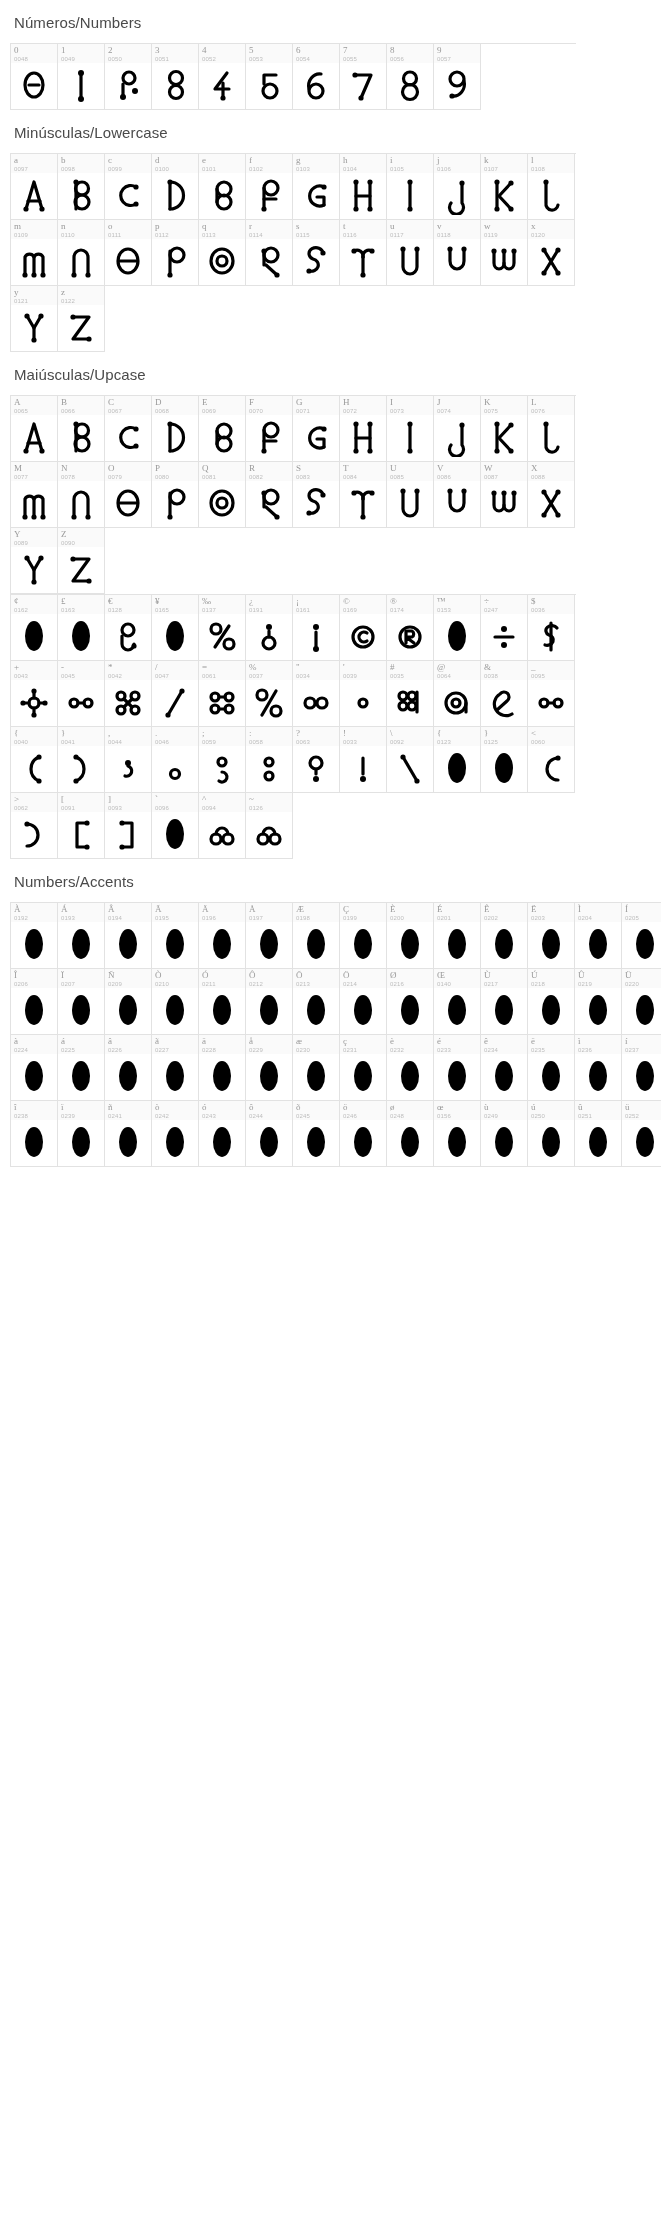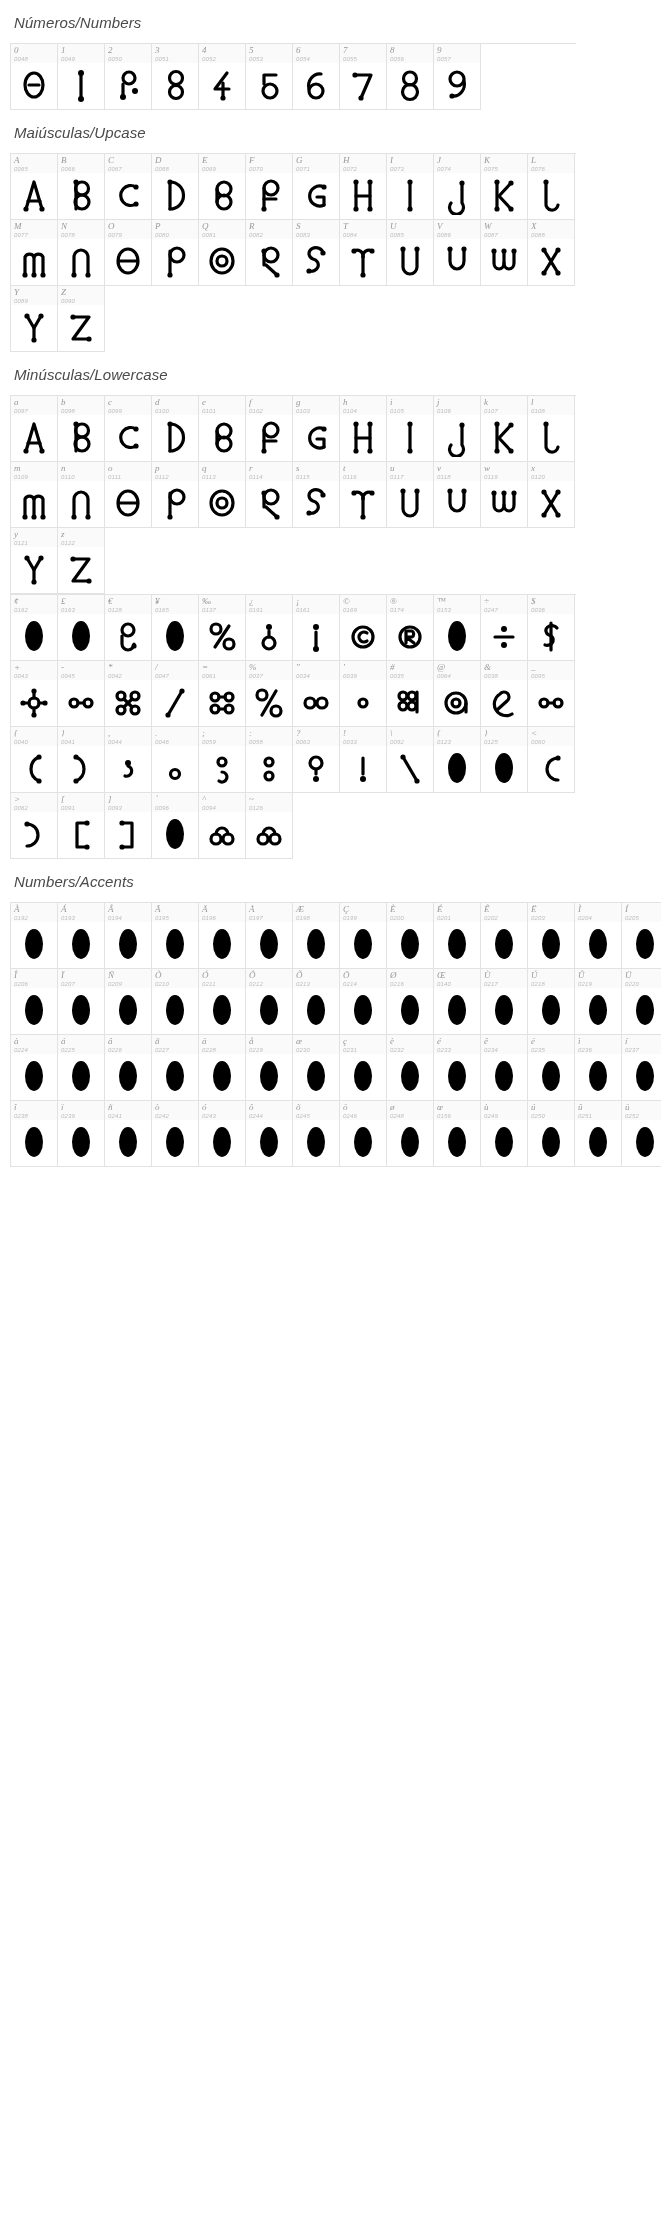--- a/index.html
+++ b/index.html
@@ -13,21 +13,20 @@
     color: #333333;
     -webkit-font-smoothing: antialiased;
   }
   .page {
     width: 661px;
     box-sizing: border-box;
     padding: 0 0 20px 0;
   }
   .section {
     margin: 0 0 0 0;
-    font-style: italic;
   }
   .section-title {
     font-size: 15px;
     color: #4a4a4a;
     font-weight: normal;
     margin: 0;
     padding: 14px 0 12px 14px;
     letter-spacing: 0.1px;
   }
   .grid {
@@ -223,734 +222,734 @@
               <svg width="34" height="40" viewBox="0 0 34 40">
                 <ellipse cx="17" cy="14" rx="7" ry="7" style="fill:none;stroke:#000;stroke-width:3.2;stroke-linecap:round;stroke-linejoin:round"></ellipse>
                 <path d="M24 16 A11 12 0 0 1 12 31" style="fill:none;stroke:#000;stroke-width:3.2;stroke-linecap:round;stroke-linejoin:round"></path>
                 <circle cx="12" cy="31" r="2.6" style="fill:#000;stroke:none"></circle>
               </svg>
             </div>
           </div>
         </div>
       </div>
       <div class="section">
-        <h2 class="section-title">Maiúsculas/Upcase</h2>
+        <h2 class="section-title">Minúsculas/Lowercase</h2>
         <div class="grid" style="width: 565px;">
           <div class="cell">
             <div class="hdr">
-              <span class="ch">A</span>
-              <span class="code">0065</span>
+              <span class="ch">a</span>
+              <span class="code">0097</span>
             </div>
             <div class="glyph">
               <svg width="34" height="40" viewBox="0 0 34 40">
                 <path d="M9 34 L17 7 L25 34" style="fill:none;stroke:#000;stroke-width:3.2;stroke-linecap:round;stroke-linejoin:round"></path>
                 <path d="M11 26 L23 26" style="fill:none;stroke:#000;stroke-width:3.2;stroke-linecap:round;stroke-linejoin:round"></path>
                 <circle cx="9" cy="34" r="2.6" style="fill:#000;stroke:none"></circle>
                 <circle cx="25" cy="34" r="2.6" style="fill:#000;stroke:none"></circle>
               </svg>
             </div>
           </div>
           <div class="cell">
             <div class="hdr">
-              <span class="ch">B</span>
-              <span class="code">0066</span>
+              <span class="ch">b</span>
+              <span class="code">0098</span>
             </div>
             <div class="glyph">
               <svg width="34" height="40" viewBox="0 0 34 40">
                 <path d="M12 7 L12 34" style="fill:none;stroke:#000;stroke-width:3.2;stroke-linecap:round;stroke-linejoin:round"></path>
                 <ellipse cx="18" cy="13.5" rx="6.5" ry="6.5" style="fill:none;stroke:#000;stroke-width:3.2;stroke-linecap:round;stroke-linejoin:round"></ellipse>
                 <ellipse cx="18" cy="27" rx="7" ry="7" style="fill:none;stroke:#000;stroke-width:3.2;stroke-linecap:round;stroke-linejoin:round"></ellipse>
                 <circle cx="12" cy="7" r="2.6" style="fill:#000;stroke:none"></circle>
               </svg>
             </div>
           </div>
           <div class="cell">
             <div class="hdr">
-              <span class="ch">C</span>
-              <span class="code">0067</span>
+              <span class="ch">c</span>
+              <span class="code">0099</span>
             </div>
             <div class="glyph">
               <svg width="34" height="40" viewBox="0 0 34 40">
                 <path d="M25 12 A10 10 0 1 0 25 29" style="fill:none;stroke:#000;stroke-width:3.2;stroke-linecap:round;stroke-linejoin:round"></path>
                 <circle cx="25" cy="12" r="2.6" style="fill:#000;stroke:none"></circle>
                 <circle cx="25" cy="29" r="2.6" style="fill:#000;stroke:none"></circle>
               </svg>
             </div>
           </div>
           <div class="cell">
             <div class="hdr">
-              <span class="ch">D</span>
-              <span class="code">0068</span>
+              <span class="ch">d</span>
+              <span class="code">0100</span>
             </div>
             <div class="glyph">
               <svg width="34" height="40" viewBox="0 0 34 40">
                 <path d="M12 7 L12 34" style="fill:none;stroke:#000;stroke-width:3.2;stroke-linecap:round;stroke-linejoin:round"></path>
                 <path d="M12 7 A13 13 0 0 1 12 34" style="fill:none;stroke:#000;stroke-width:3.2;stroke-linecap:round;stroke-linejoin:round"></path>
                 <circle cx="12" cy="7" r="2.6" style="fill:#000;stroke:none"></circle>
               </svg>
             </div>
           </div>
           <div class="cell">
             <div class="hdr">
-              <span class="ch">E</span>
-              <span class="code">0069</span>
+              <span class="ch">e</span>
+              <span class="code">0101</span>
             </div>
             <div class="glyph">
               <svg width="34" height="40" viewBox="0 0 34 40">
                 <ellipse cx="19" cy="14" rx="7" ry="7" style="fill:none;stroke:#000;stroke-width:3.2;stroke-linecap:round;stroke-linejoin:round"></ellipse>
                 <ellipse cx="19" cy="27" rx="7" ry="7" style="fill:none;stroke:#000;stroke-width:3.2;stroke-linecap:round;stroke-linejoin:round"></ellipse>
                 <path d="M12 14 L12 27" style="fill:none;stroke:#000;stroke-width:3.2;stroke-linecap:round;stroke-linejoin:round"></path>
               </svg>
             </div>
           </div>
           <div class="cell">
             <div class="hdr">
-              <span class="ch">F</span>
-              <span class="code">0070</span>
+              <span class="ch">f</span>
+              <span class="code">0102</span>
             </div>
             <div class="glyph">
               <svg width="34" height="40" viewBox="0 0 34 40">
                 <ellipse cx="19" cy="13" rx="7" ry="7" style="fill:none;stroke:#000;stroke-width:3.2;stroke-linecap:round;stroke-linejoin:round"></ellipse>
                 <path d="M12 13 L12 34" style="fill:none;stroke:#000;stroke-width:3.2;stroke-linecap:round;stroke-linejoin:round"></path>
                 <circle cx="12" cy="34" r="2.6" style="fill:#000;stroke:none"></circle>
                 <path d="M12 24 L24 24" style="fill:none;stroke:#000;stroke-width:3.2;stroke-linecap:round;stroke-linejoin:round"></path>
               </svg>
             </div>
           </div>
           <div class="cell">
             <div class="hdr">
-              <span class="ch">G</span>
-              <span class="code">0071</span>
+              <span class="ch">g</span>
+              <span class="code">0103</span>
             </div>
             <div class="glyph">
               <svg width="34" height="40" viewBox="0 0 34 40">
                 <path d="M25 12 A10 10 0 1 0 25 30" style="fill:none;stroke:#000;stroke-width:3.2;stroke-linecap:round;stroke-linejoin:round"></path>
                 <path d="M25 30 L25 22 L18 22" style="fill:none;stroke:#000;stroke-width:3.2;stroke-linecap:round;stroke-linejoin:round"></path>
                 <circle cx="25" cy="12" r="2.6" style="fill:#000;stroke:none"></circle>
               </svg>
             </div>
           </div>
           <div class="cell">
             <div class="hdr">
-              <span class="ch">H</span>
-              <span class="code">0072</span>
+              <span class="ch">h</span>
+              <span class="code">0104</span>
             </div>
             <div class="glyph">
               <svg width="34" height="40" viewBox="0 0 34 40">
                 <path d="M10 7 L10 34" style="fill:none;stroke:#000;stroke-width:3.2;stroke-linecap:round;stroke-linejoin:round"></path>
                 <path d="M24 7 L24 34" style="fill:none;stroke:#000;stroke-width:3.2;stroke-linecap:round;stroke-linejoin:round"></path>
                 <path d="M10 21 L24 21" style="fill:none;stroke:#000;stroke-width:3.2;stroke-linecap:round;stroke-linejoin:round"></path>
                 <circle cx="10" cy="7" r="2.6" style="fill:#000;stroke:none"></circle>
                 <circle cx="24" cy="7" r="2.6" style="fill:#000;stroke:none"></circle>
                 <circle cx="10" cy="34" r="2.6" style="fill:#000;stroke:none"></circle>
                 <circle cx="24" cy="34" r="2.6" style="fill:#000;stroke:none"></circle>
               </svg>
             </div>
           </div>
           <div class="cell">
             <div class="hdr">
-              <span class="ch">I</span>
-              <span class="code">0073</span>
+              <span class="ch">i</span>
+              <span class="code">0105</span>
             </div>
             <div class="glyph">
               <svg width="34" height="40" viewBox="0 0 34 40">
                 <path d="M17 9 L17 34" style="fill:none;stroke:#000;stroke-width:3.2;stroke-linecap:round;stroke-linejoin:round"></path>
                 <circle cx="17" cy="7" r="2.6" style="fill:#000;stroke:none"></circle>
                 <circle cx="17" cy="34" r="2.6" style="fill:#000;stroke:none"></circle>
               </svg>
             </div>
           </div>
           <div class="cell">
             <div class="hdr">
-              <span class="ch">J</span>
-              <span class="code">0074</span>
+              <span class="ch">j</span>
+              <span class="code">0106</span>
             </div>
             <div class="glyph">
               <svg width="34" height="40" viewBox="0 0 34 40">
                 <path d="M22 8 L22 28 A7 7 0 1 1 11 28" style="fill:none;stroke:#000;stroke-width:3.2;stroke-linecap:round;stroke-linejoin:round"></path>
                 <circle cx="22" cy="8" r="2.6" style="fill:#000;stroke:none"></circle>
               </svg>
             </div>
           </div>
           <div class="cell">
             <div class="hdr">
-              <span class="ch">K</span>
-              <span class="code">0075</span>
+              <span class="ch">k</span>
+              <span class="code">0107</span>
             </div>
             <div class="glyph">
               <svg width="34" height="40" viewBox="0 0 34 40">
                 <path d="M10 7 L10 34" style="fill:none;stroke:#000;stroke-width:3.2;stroke-linecap:round;stroke-linejoin:round"></path>
                 <path d="M24 8 L12 21 L24 34" style="fill:none;stroke:#000;stroke-width:3.2;stroke-linecap:round;stroke-linejoin:round"></path>
                 <circle cx="10" cy="7" r="2.6" style="fill:#000;stroke:none"></circle>
                 <circle cx="10" cy="34" r="2.6" style="fill:#000;stroke:none"></circle>
                 <circle cx="24" cy="8" r="2.6" style="fill:#000;stroke:none"></circle>
                 <circle cx="24" cy="34" r="2.6" style="fill:#000;stroke:none"></circle>
               </svg>
             </div>
           </div>
           <div class="cell">
             <div class="hdr">
-              <span class="ch">L</span>
-              <span class="code">0076</span>
+              <span class="ch">l</span>
+              <span class="code">0108</span>
             </div>
             <div class="glyph">
               <svg width="34" height="40" viewBox="0 0 34 40">
                 <path d="M12 7 L12 28 A6 6 0 0 0 24 30" style="fill:none;stroke:#000;stroke-width:3.2;stroke-linecap:round;stroke-linejoin:round"></path>
                 <circle cx="12" cy="7" r="2.6" style="fill:#000;stroke:none"></circle>
               </svg>
             </div>
           </div>
           <div class="cell">
             <div class="hdr">
-              <span class="ch">M</span>
-              <span class="code">0077</span>
+              <span class="ch">m</span>
+              <span class="code">0109</span>
             </div>
             <div class="glyph">
               <svg width="34" height="40" viewBox="0 0 34 40">
                 <path d="M8 34 L8 16 A5 5 0 0 1 17 16 L17 34" style="fill:none;stroke:#000;stroke-width:3.2;stroke-linecap:round;stroke-linejoin:round"></path>
                 <path d="M17 16 A5 5 0 0 1 26 16 L26 34" style="fill:none;stroke:#000;stroke-width:3.2;stroke-linecap:round;stroke-linejoin:round"></path>
                 <circle cx="8" cy="34" r="2.6" style="fill:#000;stroke:none"></circle>
                 <circle cx="17" cy="34" r="2.6" style="fill:#000;stroke:none"></circle>
                 <circle cx="26" cy="34" r="2.6" style="fill:#000;stroke:none"></circle>
               </svg>
             </div>
           </div>
           <div class="cell">
             <div class="hdr">
-              <span class="ch">N</span>
-              <span class="code">0078</span>
+              <span class="ch">n</span>
+              <span class="code">0110</span>
             </div>
             <div class="glyph">
               <svg width="34" height="40" viewBox="0 0 34 40">
                 <path d="M10 34 L10 16 A7 7 0 0 1 24 16 L24 34" style="fill:none;stroke:#000;stroke-width:3.2;stroke-linecap:round;stroke-linejoin:round"></path>
                 <circle cx="10" cy="34" r="2.6" style="fill:#000;stroke:none"></circle>
                 <circle cx="24" cy="34" r="2.6" style="fill:#000;stroke:none"></circle>
               </svg>
             </div>
           </div>
           <div class="cell">
             <div class="hdr">
-              <span class="ch">O</span>
-              <span class="code">0079</span>
+              <span class="ch">o</span>
+              <span class="code">0111</span>
             </div>
             <div class="glyph">
               <svg width="34" height="40" viewBox="0 0 34 40">
                 <ellipse cx="17" cy="20" rx="10" ry="12" style="fill:none;stroke:#000;stroke-width:3.2;stroke-linecap:round;stroke-linejoin:round"></ellipse>
                 <path d="M8 20 L26 20" style="fill:none;stroke:#000;stroke-width:3.2;stroke-linecap:round;stroke-linejoin:round"></path>
               </svg>
             </div>
           </div>
           <div class="cell">
             <div class="hdr">
-              <span class="ch">P</span>
-              <span class="code">0080</span>
+              <span class="ch">p</span>
+              <span class="code">0112</span>
             </div>
             <div class="glyph">
               <svg width="34" height="40" viewBox="0 0 34 40">
                 <path d="M12 10 L12 34" style="fill:none;stroke:#000;stroke-width:3.2;stroke-linecap:round;stroke-linejoin:round"></path>
                 <ellipse cx="19" cy="14" rx="7" ry="7" style="fill:none;stroke:#000;stroke-width:3.2;stroke-linecap:round;stroke-linejoin:round"></ellipse>
                 <circle cx="12" cy="34" r="2.6" style="fill:#000;stroke:none"></circle>
               </svg>
             </div>
           </div>
           <div class="cell">
             <div class="hdr">
-              <span class="ch">Q</span>
-              <span class="code">0081</span>
+              <span class="ch">q</span>
+              <span class="code">0113</span>
             </div>
             <div class="glyph">
               <svg width="34" height="40" viewBox="0 0 34 40">
                 <ellipse cx="17" cy="20" rx="11" ry="12" style="fill:none;stroke:#000;stroke-width:3.2;stroke-linecap:round;stroke-linejoin:round"></ellipse>
                 <ellipse cx="17" cy="20" rx="5" ry="5" style="fill:none;stroke:#000;stroke-width:3.2;stroke-linecap:round;stroke-linejoin:round"></ellipse>
               </svg>
             </div>
           </div>
           <div class="cell">
             <div class="hdr">
-              <span class="ch">R</span>
-              <span class="code">0082</span>
+              <span class="ch">r</span>
+              <span class="code">0114</span>
             </div>
             <div class="glyph">
               <svg width="34" height="40" viewBox="0 0 34 40">
                 <ellipse cx="19" cy="14" rx="7" ry="7" style="fill:none;stroke:#000;stroke-width:3.2;stroke-linecap:round;stroke-linejoin:round"></ellipse>
                 <path d="M12 10 L12 24" style="fill:none;stroke:#000;stroke-width:3.2;stroke-linecap:round;stroke-linejoin:round"></path>
                 <path d="M14 24 L25 34" style="fill:none;stroke:#000;stroke-width:3.2;stroke-linecap:round;stroke-linejoin:round"></path>
                 <circle cx="25" cy="34" r="2.6" style="fill:#000;stroke:none"></circle>
                 <circle cx="12" cy="10" r="2.6" style="fill:#000;stroke:none"></circle>
               </svg>
             </div>
           </div>
           <div class="cell">
             <div class="hdr">
-              <span class="ch">S</span>
-              <span class="code">0083</span>
+              <span class="ch">s</span>
+              <span class="code">0115</span>
             </div>
             <div class="glyph">
               <svg width="34" height="40" viewBox="0 0 34 40">
                 <path d="M24 12 A7 6 0 1 0 14 18 A7 6 0 1 1 10 30" style="fill:none;stroke:#000;stroke-width:3.2;stroke-linecap:round;stroke-linejoin:round"></path>
                 <circle cx="24" cy="12" r="2.6" style="fill:#000;stroke:none"></circle>
                 <circle cx="10" cy="30" r="2.6" style="fill:#000;stroke:none"></circle>
               </svg>
             </div>
           </div>
           <div class="cell">
             <div class="hdr">
-              <span class="ch">T</span>
-              <span class="code">0084</span>
+              <span class="ch">t</span>
+              <span class="code">0116</span>
             </div>
             <div class="glyph">
               <svg width="34" height="40" viewBox="0 0 34 40">
                 <path d="M17 34 L17 16" style="fill:none;stroke:#000;stroke-width:3.2;stroke-linecap:round;stroke-linejoin:round"></path>
                 <path d="M17 16 A6 6 0 0 0 8 10" style="fill:none;stroke:#000;stroke-width:3.2;stroke-linecap:round;stroke-linejoin:round"></path>
                 <path d="M17 16 A6 6 0 0 1 26 10" style="fill:none;stroke:#000;stroke-width:3.2;stroke-linecap:round;stroke-linejoin:round"></path>
                 <circle cx="17" cy="34" r="2.6" style="fill:#000;stroke:none"></circle>
                 <circle cx="8" cy="10" r="2.6" style="fill:#000;stroke:none"></circle>
                 <circle cx="26" cy="10" r="2.6" style="fill:#000;stroke:none"></circle>
               </svg>
             </div>
           </div>
           <div class="cell">
             <div class="hdr">
-              <span class="ch">U</span>
-              <span class="code">0085</span>
+              <span class="ch">u</span>
+              <span class="code">0117</span>
             </div>
             <div class="glyph">
               <svg width="34" height="40" viewBox="0 0 34 40">
                 <path d="M10 8 L10 26 A7 7 0 0 0 24 26 L24 8" style="fill:none;stroke:#000;stroke-width:3.2;stroke-linecap:round;stroke-linejoin:round"></path>
                 <circle cx="10" cy="8" r="2.6" style="fill:#000;stroke:none"></circle>
                 <circle cx="24" cy="8" r="2.6" style="fill:#000;stroke:none"></circle>
               </svg>
             </div>
           </div>
           <div class="cell">
             <div class="hdr">
-              <span class="ch">V</span>
-              <span class="code">0086</span>
+              <span class="ch">v</span>
+              <span class="code">0118</span>
             </div>
             <div class="glyph">
               <svg width="34" height="40" viewBox="0 0 34 40">
                 <path d="M10 8 L10 20 A7 8 0 0 0 24 20 L24 8" style="fill:none;stroke:#000;stroke-width:3.2;stroke-linecap:round;stroke-linejoin:round"></path>
                 <circle cx="10" cy="8" r="2.6" style="fill:#000;stroke:none"></circle>
                 <circle cx="24" cy="8" r="2.6" style="fill:#000;stroke:none"></circle>
               </svg>
             </div>
           </div>
           <div class="cell">
             <div class="hdr">
-              <span class="ch">W</span>
-              <span class="code">0087</span>
+              <span class="ch">w</span>
+              <span class="code">0119</span>
             </div>
             <div class="glyph">
               <svg width="34" height="40" viewBox="0 0 34 40">
                 <path d="M7 10 L7 22 A5 6 0 0 0 17 22 L17 10" style="fill:none;stroke:#000;stroke-width:3.2;stroke-linecap:round;stroke-linejoin:round"></path>
                 <path d="M17 22 A5 6 0 0 0 27 22 L27 10" style="fill:none;stroke:#000;stroke-width:3.2;stroke-linecap:round;stroke-linejoin:round"></path>
                 <circle cx="7" cy="10" r="2.6" style="fill:#000;stroke:none"></circle>
                 <circle cx="17" cy="10" r="2.6" style="fill:#000;stroke:none"></circle>
                 <circle cx="27" cy="10" r="2.6" style="fill:#000;stroke:none"></circle>
               </svg>
             </div>
           </div>
           <div class="cell">
             <div class="hdr">
-              <span class="ch">X</span>
-              <span class="code">0088</span>
+              <span class="ch">x</span>
+              <span class="code">0120</span>
             </div>
             <div class="glyph">
               <svg width="34" height="40" viewBox="0 0 34 40">
                 <path d="M10 9 L24 32" style="fill:none;stroke:#000;stroke-width:3.2;stroke-linecap:round;stroke-linejoin:round"></path>
                 <path d="M24 9 L10 32" style="fill:none;stroke:#000;stroke-width:3.2;stroke-linecap:round;stroke-linejoin:round"></path>
                 <circle cx="10" cy="9" r="2.6" style="fill:#000;stroke:none"></circle>
                 <circle cx="24" cy="9" r="2.6" style="fill:#000;stroke:none"></circle>
                 <circle cx="10" cy="32" r="2.6" style="fill:#000;stroke:none"></circle>
                 <circle cx="24" cy="32" r="2.6" style="fill:#000;stroke:none"></circle>
               </svg>
             </div>
           </div>
           <div class="cell">
             <div class="hdr">
-              <span class="ch">Y</span>
-              <span class="code">0089</span>
+              <span class="ch">y</span>
+              <span class="code">0121</span>
             </div>
             <div class="glyph">
               <svg width="34" height="40" viewBox="0 0 34 40">
                 <path d="M10 9 L17 21 L17 33" style="fill:none;stroke:#000;stroke-width:3.2;stroke-linecap:round;stroke-linejoin:round"></path>
                 <path d="M24 9 L17 21" style="fill:none;stroke:#000;stroke-width:3.2;stroke-linecap:round;stroke-linejoin:round"></path>
                 <circle cx="10" cy="9" r="2.6" style="fill:#000;stroke:none"></circle>
                 <circle cx="24" cy="9" r="2.6" style="fill:#000;stroke:none"></circle>
                 <circle cx="17" cy="33" r="2.6" style="fill:#000;stroke:none"></circle>
               </svg>
             </div>
           </div>
           <div class="cell">
             <div class="hdr">
-              <span class="ch">Z</span>
-              <span class="code">0090</span>
+              <span class="ch">z</span>
+              <span class="code">0122</span>
             </div>
             <div class="glyph">
               <svg width="34" height="40" viewBox="0 0 34 40">
                 <path d="M9 10 L25 10 L9 32 L25 32" style="fill:none;stroke:#000;stroke-width:3.2;stroke-linecap:round;stroke-linejoin:round"></path>
                 <circle cx="9" cy="10" r="2.6" style="fill:#000;stroke:none"></circle>
                 <circle cx="25" cy="32" r="2.6" style="fill:#000;stroke:none"></circle>
               </svg>
             </div>
           </div>
         </div>
       </div>
       <div class="section">
-        <h2 class="section-title">Minúsculas/Lowercase</h2>
+        <h2 class="section-title">Maiúsculas/Upcase</h2>
         <div class="grid" style="width: 565px;">
           <div class="cell">
             <div class="hdr">
-              <span class="ch">a</span>
-              <span class="code">0097</span>
+              <span class="ch">A</span>
+              <span class="code">0065</span>
             </div>
             <div class="glyph">
               <svg width="34" height="40" viewBox="0 0 34 40">
                 <path d="M9 34 L17 7 L25 34" style="fill:none;stroke:#000;stroke-width:3.2;stroke-linecap:round;stroke-linejoin:round"></path>
                 <path d="M11 26 L23 26" style="fill:none;stroke:#000;stroke-width:3.2;stroke-linecap:round;stroke-linejoin:round"></path>
                 <circle cx="9" cy="34" r="2.6" style="fill:#000;stroke:none"></circle>
                 <circle cx="25" cy="34" r="2.6" style="fill:#000;stroke:none"></circle>
               </svg>
             </div>
           </div>
           <div class="cell">
             <div class="hdr">
-              <span class="ch">b</span>
-              <span class="code">0098</span>
+              <span class="ch">B</span>
+              <span class="code">0066</span>
             </div>
             <div class="glyph">
               <svg width="34" height="40" viewBox="0 0 34 40">
                 <path d="M12 7 L12 34" style="fill:none;stroke:#000;stroke-width:3.2;stroke-linecap:round;stroke-linejoin:round"></path>
                 <ellipse cx="18" cy="13.5" rx="6.5" ry="6.5" style="fill:none;stroke:#000;stroke-width:3.2;stroke-linecap:round;stroke-linejoin:round"></ellipse>
                 <ellipse cx="18" cy="27" rx="7" ry="7" style="fill:none;stroke:#000;stroke-width:3.2;stroke-linecap:round;stroke-linejoin:round"></ellipse>
                 <circle cx="12" cy="7" r="2.6" style="fill:#000;stroke:none"></circle>
               </svg>
             </div>
           </div>
           <div class="cell">
             <div class="hdr">
-              <span class="ch">c</span>
-              <span class="code">0099</span>
+              <span class="ch">C</span>
+              <span class="code">0067</span>
             </div>
             <div class="glyph">
               <svg width="34" height="40" viewBox="0 0 34 40">
                 <path d="M25 12 A10 10 0 1 0 25 29" style="fill:none;stroke:#000;stroke-width:3.2;stroke-linecap:round;stroke-linejoin:round"></path>
                 <circle cx="25" cy="12" r="2.6" style="fill:#000;stroke:none"></circle>
                 <circle cx="25" cy="29" r="2.6" style="fill:#000;stroke:none"></circle>
               </svg>
             </div>
           </div>
           <div class="cell">
             <div class="hdr">
-              <span class="ch">d</span>
-              <span class="code">0100</span>
+              <span class="ch">D</span>
+              <span class="code">0068</span>
             </div>
             <div class="glyph">
               <svg width="34" height="40" viewBox="0 0 34 40">
                 <path d="M12 7 L12 34" style="fill:none;stroke:#000;stroke-width:3.2;stroke-linecap:round;stroke-linejoin:round"></path>
                 <path d="M12 7 A13 13 0 0 1 12 34" style="fill:none;stroke:#000;stroke-width:3.2;stroke-linecap:round;stroke-linejoin:round"></path>
                 <circle cx="12" cy="7" r="2.6" style="fill:#000;stroke:none"></circle>
               </svg>
             </div>
           </div>
           <div class="cell">
             <div class="hdr">
-              <span class="ch">e</span>
-              <span class="code">0101</span>
+              <span class="ch">E</span>
+              <span class="code">0069</span>
             </div>
             <div class="glyph">
               <svg width="34" height="40" viewBox="0 0 34 40">
                 <ellipse cx="19" cy="14" rx="7" ry="7" style="fill:none;stroke:#000;stroke-width:3.2;stroke-linecap:round;stroke-linejoin:round"></ellipse>
                 <ellipse cx="19" cy="27" rx="7" ry="7" style="fill:none;stroke:#000;stroke-width:3.2;stroke-linecap:round;stroke-linejoin:round"></ellipse>
                 <path d="M12 14 L12 27" style="fill:none;stroke:#000;stroke-width:3.2;stroke-linecap:round;stroke-linejoin:round"></path>
               </svg>
             </div>
           </div>
           <div class="cell">
             <div class="hdr">
-              <span class="ch">f</span>
-              <span class="code">0102</span>
+              <span class="ch">F</span>
+              <span class="code">0070</span>
             </div>
             <div class="glyph">
               <svg width="34" height="40" viewBox="0 0 34 40">
                 <ellipse cx="19" cy="13" rx="7" ry="7" style="fill:none;stroke:#000;stroke-width:3.2;stroke-linecap:round;stroke-linejoin:round"></ellipse>
                 <path d="M12 13 L12 34" style="fill:none;stroke:#000;stroke-width:3.2;stroke-linecap:round;stroke-linejoin:round"></path>
                 <circle cx="12" cy="34" r="2.6" style="fill:#000;stroke:none"></circle>
                 <path d="M12 24 L24 24" style="fill:none;stroke:#000;stroke-width:3.2;stroke-linecap:round;stroke-linejoin:round"></path>
               </svg>
             </div>
           </div>
           <div class="cell">
             <div class="hdr">
-              <span class="ch">g</span>
-              <span class="code">0103</span>
+              <span class="ch">G</span>
+              <span class="code">0071</span>
             </div>
             <div class="glyph">
               <svg width="34" height="40" viewBox="0 0 34 40">
                 <path d="M25 12 A10 10 0 1 0 25 30" style="fill:none;stroke:#000;stroke-width:3.2;stroke-linecap:round;stroke-linejoin:round"></path>
                 <path d="M25 30 L25 22 L18 22" style="fill:none;stroke:#000;stroke-width:3.2;stroke-linecap:round;stroke-linejoin:round"></path>
                 <circle cx="25" cy="12" r="2.6" style="fill:#000;stroke:none"></circle>
               </svg>
             </div>
           </div>
           <div class="cell">
             <div class="hdr">
-              <span class="ch">h</span>
-              <span class="code">0104</span>
+              <span class="ch">H</span>
+              <span class="code">0072</span>
             </div>
             <div class="glyph">
               <svg width="34" height="40" viewBox="0 0 34 40">
                 <path d="M10 7 L10 34" style="fill:none;stroke:#000;stroke-width:3.2;stroke-linecap:round;stroke-linejoin:round"></path>
                 <path d="M24 7 L24 34" style="fill:none;stroke:#000;stroke-width:3.2;stroke-linecap:round;stroke-linejoin:round"></path>
                 <path d="M10 21 L24 21" style="fill:none;stroke:#000;stroke-width:3.2;stroke-linecap:round;stroke-linejoin:round"></path>
                 <circle cx="10" cy="7" r="2.6" style="fill:#000;stroke:none"></circle>
                 <circle cx="24" cy="7" r="2.6" style="fill:#000;stroke:none"></circle>
                 <circle cx="10" cy="34" r="2.6" style="fill:#000;stroke:none"></circle>
                 <circle cx="24" cy="34" r="2.6" style="fill:#000;stroke:none"></circle>
               </svg>
             </div>
           </div>
           <div class="cell">
             <div class="hdr">
-              <span class="ch">i</span>
-              <span class="code">0105</span>
+              <span class="ch">I</span>
+              <span class="code">0073</span>
             </div>
             <div class="glyph">
               <svg width="34" height="40" viewBox="0 0 34 40">
                 <path d="M17 9 L17 34" style="fill:none;stroke:#000;stroke-width:3.2;stroke-linecap:round;stroke-linejoin:round"></path>
                 <circle cx="17" cy="7" r="2.6" style="fill:#000;stroke:none"></circle>
                 <circle cx="17" cy="34" r="2.6" style="fill:#000;stroke:none"></circle>
               </svg>
             </div>
           </div>
           <div class="cell">
             <div class="hdr">
-              <span class="ch">j</span>
-              <span class="code">0106</span>
+              <span class="ch">J</span>
+              <span class="code">0074</span>
             </div>
             <div class="glyph">
               <svg width="34" height="40" viewBox="0 0 34 40">
                 <path d="M22 8 L22 28 A7 7 0 1 1 11 28" style="fill:none;stroke:#000;stroke-width:3.2;stroke-linecap:round;stroke-linejoin:round"></path>
                 <circle cx="22" cy="8" r="2.6" style="fill:#000;stroke:none"></circle>
               </svg>
             </div>
           </div>
           <div class="cell">
             <div class="hdr">
-              <span class="ch">k</span>
-              <span class="code">0107</span>
+              <span class="ch">K</span>
+              <span class="code">0075</span>
             </div>
             <div class="glyph">
               <svg width="34" height="40" viewBox="0 0 34 40">
                 <path d="M10 7 L10 34" style="fill:none;stroke:#000;stroke-width:3.2;stroke-linecap:round;stroke-linejoin:round"></path>
                 <path d="M24 8 L12 21 L24 34" style="fill:none;stroke:#000;stroke-width:3.2;stroke-linecap:round;stroke-linejoin:round"></path>
                 <circle cx="10" cy="7" r="2.6" style="fill:#000;stroke:none"></circle>
                 <circle cx="10" cy="34" r="2.6" style="fill:#000;stroke:none"></circle>
                 <circle cx="24" cy="8" r="2.6" style="fill:#000;stroke:none"></circle>
                 <circle cx="24" cy="34" r="2.6" style="fill:#000;stroke:none"></circle>
               </svg>
             </div>
           </div>
           <div class="cell">
             <div class="hdr">
-              <span class="ch">l</span>
-              <span class="code">0108</span>
+              <span class="ch">L</span>
+              <span class="code">0076</span>
             </div>
             <div class="glyph">
               <svg width="34" height="40" viewBox="0 0 34 40">
                 <path d="M12 7 L12 28 A6 6 0 0 0 24 30" style="fill:none;stroke:#000;stroke-width:3.2;stroke-linecap:round;stroke-linejoin:round"></path>
                 <circle cx="12" cy="7" r="2.6" style="fill:#000;stroke:none"></circle>
               </svg>
             </div>
           </div>
           <div class="cell">
             <div class="hdr">
-              <span class="ch">m</span>
-              <span class="code">0109</span>
+              <span class="ch">M</span>
+              <span class="code">0077</span>
             </div>
             <div class="glyph">
               <svg width="34" height="40" viewBox="0 0 34 40">
                 <path d="M8 34 L8 16 A5 5 0 0 1 17 16 L17 34" style="fill:none;stroke:#000;stroke-width:3.2;stroke-linecap:round;stroke-linejoin:round"></path>
                 <path d="M17 16 A5 5 0 0 1 26 16 L26 34" style="fill:none;stroke:#000;stroke-width:3.2;stroke-linecap:round;stroke-linejoin:round"></path>
                 <circle cx="8" cy="34" r="2.6" style="fill:#000;stroke:none"></circle>
                 <circle cx="17" cy="34" r="2.6" style="fill:#000;stroke:none"></circle>
                 <circle cx="26" cy="34" r="2.6" style="fill:#000;stroke:none"></circle>
               </svg>
             </div>
           </div>
           <div class="cell">
             <div class="hdr">
-              <span class="ch">n</span>
-              <span class="code">0110</span>
+              <span class="ch">N</span>
+              <span class="code">0078</span>
             </div>
             <div class="glyph">
               <svg width="34" height="40" viewBox="0 0 34 40">
                 <path d="M10 34 L10 16 A7 7 0 0 1 24 16 L24 34" style="fill:none;stroke:#000;stroke-width:3.2;stroke-linecap:round;stroke-linejoin:round"></path>
                 <circle cx="10" cy="34" r="2.6" style="fill:#000;stroke:none"></circle>
                 <circle cx="24" cy="34" r="2.6" style="fill:#000;stroke:none"></circle>
               </svg>
             </div>
           </div>
           <div class="cell">
             <div class="hdr">
-              <span class="ch">o</span>
-              <span class="code">0111</span>
+              <span class="ch">O</span>
+              <span class="code">0079</span>
             </div>
             <div class="glyph">
               <svg width="34" height="40" viewBox="0 0 34 40">
                 <ellipse cx="17" cy="20" rx="10" ry="12" style="fill:none;stroke:#000;stroke-width:3.2;stroke-linecap:round;stroke-linejoin:round"></ellipse>
                 <path d="M8 20 L26 20" style="fill:none;stroke:#000;stroke-width:3.2;stroke-linecap:round;stroke-linejoin:round"></path>
               </svg>
             </div>
           </div>
           <div class="cell">
             <div class="hdr">
-              <span class="ch">p</span>
-              <span class="code">0112</span>
+              <span class="ch">P</span>
+              <span class="code">0080</span>
             </div>
             <div class="glyph">
               <svg width="34" height="40" viewBox="0 0 34 40">
                 <path d="M12 10 L12 34" style="fill:none;stroke:#000;stroke-width:3.2;stroke-linecap:round;stroke-linejoin:round"></path>
                 <ellipse cx="19" cy="14" rx="7" ry="7" style="fill:none;stroke:#000;stroke-width:3.2;stroke-linecap:round;stroke-linejoin:round"></ellipse>
                 <circle cx="12" cy="34" r="2.6" style="fill:#000;stroke:none"></circle>
               </svg>
             </div>
           </div>
           <div class="cell">
             <div class="hdr">
-              <span class="ch">q</span>
-              <span class="code">0113</span>
+              <span class="ch">Q</span>
+              <span class="code">0081</span>
             </div>
             <div class="glyph">
               <svg width="34" height="40" viewBox="0 0 34 40">
                 <ellipse cx="17" cy="20" rx="11" ry="12" style="fill:none;stroke:#000;stroke-width:3.2;stroke-linecap:round;stroke-linejoin:round"></ellipse>
                 <ellipse cx="17" cy="20" rx="5" ry="5" style="fill:none;stroke:#000;stroke-width:3.2;stroke-linecap:round;stroke-linejoin:round"></ellipse>
               </svg>
             </div>
           </div>
           <div class="cell">
             <div class="hdr">
-              <span class="ch">r</span>
-              <span class="code">0114</span>
+              <span class="ch">R</span>
+              <span class="code">0082</span>
             </div>
             <div class="glyph">
               <svg width="34" height="40" viewBox="0 0 34 40">
                 <ellipse cx="19" cy="14" rx="7" ry="7" style="fill:none;stroke:#000;stroke-width:3.2;stroke-linecap:round;stroke-linejoin:round"></ellipse>
                 <path d="M12 10 L12 24" style="fill:none;stroke:#000;stroke-width:3.2;stroke-linecap:round;stroke-linejoin:round"></path>
                 <path d="M14 24 L25 34" style="fill:none;stroke:#000;stroke-width:3.2;stroke-linecap:round;stroke-linejoin:round"></path>
                 <circle cx="25" cy="34" r="2.6" style="fill:#000;stroke:none"></circle>
                 <circle cx="12" cy="10" r="2.6" style="fill:#000;stroke:none"></circle>
               </svg>
             </div>
           </div>
           <div class="cell">
             <div class="hdr">
-              <span class="ch">s</span>
-              <span class="code">0115</span>
+              <span class="ch">S</span>
+              <span class="code">0083</span>
             </div>
             <div class="glyph">
               <svg width="34" height="40" viewBox="0 0 34 40">
                 <path d="M24 12 A7 6 0 1 0 14 18 A7 6 0 1 1 10 30" style="fill:none;stroke:#000;stroke-width:3.2;stroke-linecap:round;stroke-linejoin:round"></path>
                 <circle cx="24" cy="12" r="2.6" style="fill:#000;stroke:none"></circle>
                 <circle cx="10" cy="30" r="2.6" style="fill:#000;stroke:none"></circle>
               </svg>
             </div>
           </div>
           <div class="cell">
             <div class="hdr">
-              <span class="ch">t</span>
-              <span class="code">0116</span>
+              <span class="ch">T</span>
+              <span class="code">0084</span>
             </div>
             <div class="glyph">
               <svg width="34" height="40" viewBox="0 0 34 40">
                 <path d="M17 34 L17 16" style="fill:none;stroke:#000;stroke-width:3.2;stroke-linecap:round;stroke-linejoin:round"></path>
                 <path d="M17 16 A6 6 0 0 0 8 10" style="fill:none;stroke:#000;stroke-width:3.2;stroke-linecap:round;stroke-linejoin:round"></path>
                 <path d="M17 16 A6 6 0 0 1 26 10" style="fill:none;stroke:#000;stroke-width:3.2;stroke-linecap:round;stroke-linejoin:round"></path>
                 <circle cx="17" cy="34" r="2.6" style="fill:#000;stroke:none"></circle>
                 <circle cx="8" cy="10" r="2.6" style="fill:#000;stroke:none"></circle>
                 <circle cx="26" cy="10" r="2.6" style="fill:#000;stroke:none"></circle>
               </svg>
             </div>
           </div>
           <div class="cell">
             <div class="hdr">
-              <span class="ch">u</span>
-              <span class="code">0117</span>
+              <span class="ch">U</span>
+              <span class="code">0085</span>
             </div>
             <div class="glyph">
               <svg width="34" height="40" viewBox="0 0 34 40">
                 <path d="M10 8 L10 26 A7 7 0 0 0 24 26 L24 8" style="fill:none;stroke:#000;stroke-width:3.2;stroke-linecap:round;stroke-linejoin:round"></path>
                 <circle cx="10" cy="8" r="2.6" style="fill:#000;stroke:none"></circle>
                 <circle cx="24" cy="8" r="2.6" style="fill:#000;stroke:none"></circle>
               </svg>
             </div>
           </div>
           <div class="cell">
             <div class="hdr">
-              <span class="ch">v</span>
-              <span class="code">0118</span>
+              <span class="ch">V</span>
+              <span class="code">0086</span>
             </div>
             <div class="glyph">
               <svg width="34" height="40" viewBox="0 0 34 40">
                 <path d="M10 8 L10 20 A7 8 0 0 0 24 20 L24 8" style="fill:none;stroke:#000;stroke-width:3.2;stroke-linecap:round;stroke-linejoin:round"></path>
                 <circle cx="10" cy="8" r="2.6" style="fill:#000;stroke:none"></circle>
                 <circle cx="24" cy="8" r="2.6" style="fill:#000;stroke:none"></circle>
               </svg>
             </div>
           </div>
           <div class="cell">
             <div class="hdr">
-              <span class="ch">w</span>
-              <span class="code">0119</span>
+              <span class="ch">W</span>
+              <span class="code">0087</span>
             </div>
             <div class="glyph">
               <svg width="34" height="40" viewBox="0 0 34 40">
                 <path d="M7 10 L7 22 A5 6 0 0 0 17 22 L17 10" style="fill:none;stroke:#000;stroke-width:3.2;stroke-linecap:round;stroke-linejoin:round"></path>
                 <path d="M17 22 A5 6 0 0 0 27 22 L27 10" style="fill:none;stroke:#000;stroke-width:3.2;stroke-linecap:round;stroke-linejoin:round"></path>
                 <circle cx="7" cy="10" r="2.6" style="fill:#000;stroke:none"></circle>
                 <circle cx="17" cy="10" r="2.6" style="fill:#000;stroke:none"></circle>
                 <circle cx="27" cy="10" r="2.6" style="fill:#000;stroke:none"></circle>
               </svg>
             </div>
           </div>
           <div class="cell">
             <div class="hdr">
-              <span class="ch">x</span>
-              <span class="code">0120</span>
+              <span class="ch">X</span>
+              <span class="code">0088</span>
             </div>
             <div class="glyph">
               <svg width="34" height="40" viewBox="0 0 34 40">
                 <path d="M10 9 L24 32" style="fill:none;stroke:#000;stroke-width:3.2;stroke-linecap:round;stroke-linejoin:round"></path>
                 <path d="M24 9 L10 32" style="fill:none;stroke:#000;stroke-width:3.2;stroke-linecap:round;stroke-linejoin:round"></path>
                 <circle cx="10" cy="9" r="2.6" style="fill:#000;stroke:none"></circle>
                 <circle cx="24" cy="9" r="2.6" style="fill:#000;stroke:none"></circle>
                 <circle cx="10" cy="32" r="2.6" style="fill:#000;stroke:none"></circle>
                 <circle cx="24" cy="32" r="2.6" style="fill:#000;stroke:none"></circle>
               </svg>
             </div>
           </div>
           <div class="cell">
             <div class="hdr">
-              <span class="ch">y</span>
-              <span class="code">0121</span>
+              <span class="ch">Y</span>
+              <span class="code">0089</span>
             </div>
             <div class="glyph">
               <svg width="34" height="40" viewBox="0 0 34 40">
                 <path d="M10 9 L17 21 L17 33" style="fill:none;stroke:#000;stroke-width:3.2;stroke-linecap:round;stroke-linejoin:round"></path>
                 <path d="M24 9 L17 21" style="fill:none;stroke:#000;stroke-width:3.2;stroke-linecap:round;stroke-linejoin:round"></path>
                 <circle cx="10" cy="9" r="2.6" style="fill:#000;stroke:none"></circle>
                 <circle cx="24" cy="9" r="2.6" style="fill:#000;stroke:none"></circle>
                 <circle cx="17" cy="33" r="2.6" style="fill:#000;stroke:none"></circle>
               </svg>
             </div>
           </div>
           <div class="cell">
             <div class="hdr">
-              <span class="ch">z</span>
-              <span class="code">0122</span>
+              <span class="ch">Z</span>
+              <span class="code">0090</span>
             </div>
             <div class="glyph">
               <svg width="34" height="40" viewBox="0 0 34 40">
                 <path d="M9 10 L25 10 L9 32 L25 32" style="fill:none;stroke:#000;stroke-width:3.2;stroke-linecap:round;stroke-linejoin:round"></path>
                 <circle cx="9" cy="10" r="2.6" style="fill:#000;stroke:none"></circle>
                 <circle cx="25" cy="32" r="2.6" style="fill:#000;stroke:none"></circle>
               </svg>
             </div>
           </div>
         </div>

